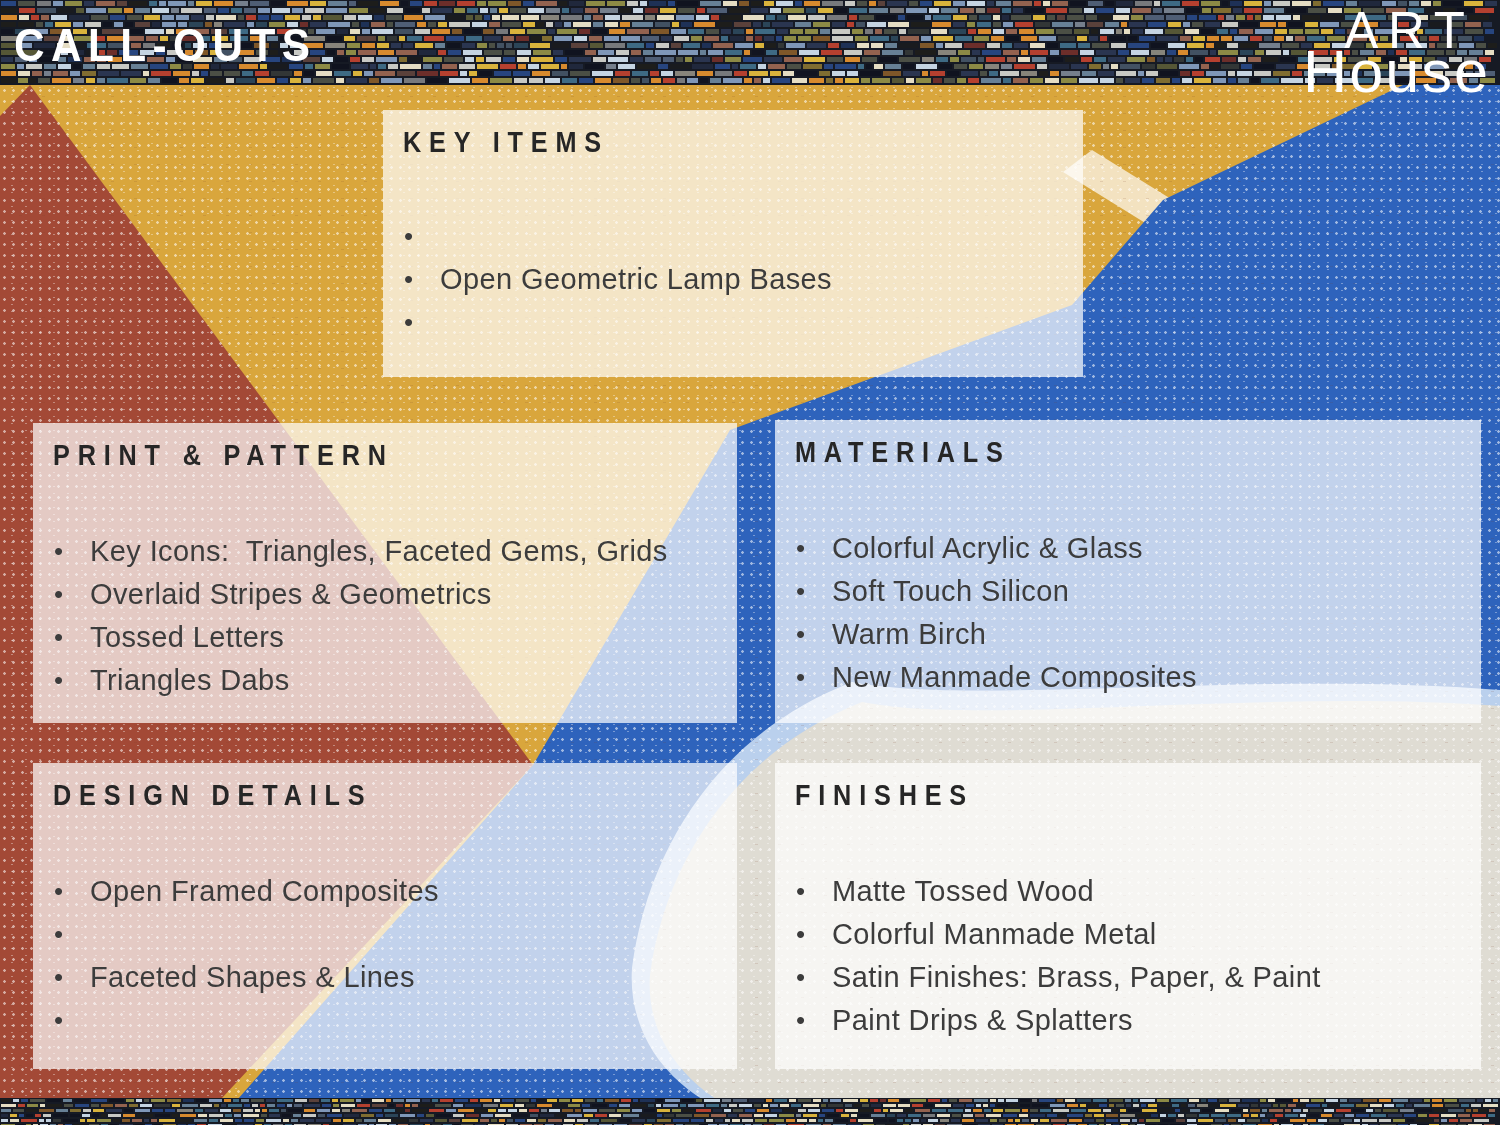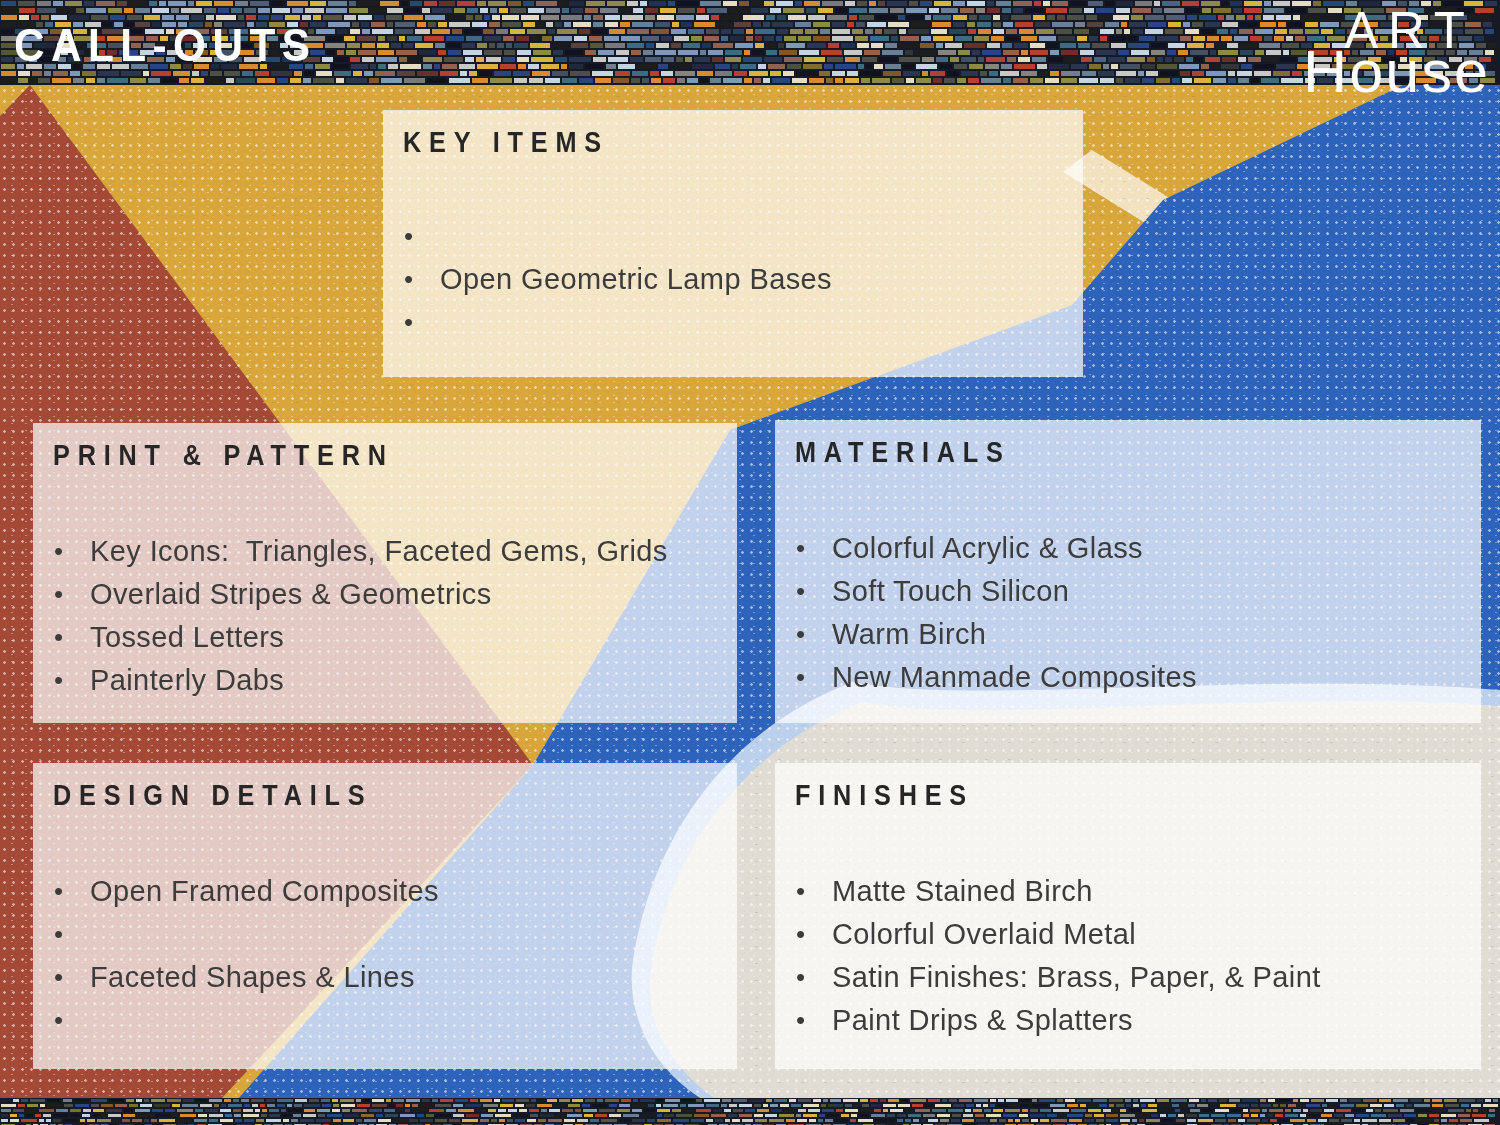--- a/index.html
+++ b/index.html
@@ -107,21 +107,21 @@
         <div class="bullet-row">
           <span class="dot">•</span>
           <span class="btext">Overlaid Stripes &amp; Geometrics</span>
         </div>
         <div class="bullet-row">
           <span class="dot">•</span>
           <span class="btext">Tossed Letters</span>
         </div>
         <div class="bullet-row">
           <span class="dot">•</span>
-          <span class="btext">Painterly Dabs</span>
+          <span class="btext">Triangles Dabs</span>
         </div>
       </div>
   </div>
 
   <div class="panel" id="p-materials">
     <h2>MATERIALS</h2>
     <div class="bullets">
         <div class="bullet-row">
           <span class="dot">•</span>
           <span class="btext">Colorful Acrylic &amp; Glass</span>
@@ -159,25 +159,25 @@
           <span class="dot">•</span>
         </div>
       </div>
   </div>
 
   <div class="panel" id="p-finishes">
     <h2>FINISHES</h2>
     <div class="bullets">
         <div class="bullet-row">
           <span class="dot">•</span>
-          <span class="btext">Matte Stained Birch</span>
+          <span class="btext">Matte Tossed Wood</span>
         </div>
         <div class="bullet-row">
           <span class="dot">•</span>
-          <span class="btext">Colorful Overlaid Metal</span>
+          <span class="btext">Colorful Manmade Metal</span>
         </div>
         <div class="bullet-row">
           <span class="dot">•</span>
           <span class="btext">Satin Finishes: Brass, Paper, &amp; Paint</span>
         </div>
         <div class="bullet-row">
           <span class="dot">•</span>
           <span class="btext">Paint Drips &amp; Splatters</span>
         </div>
       </div>

